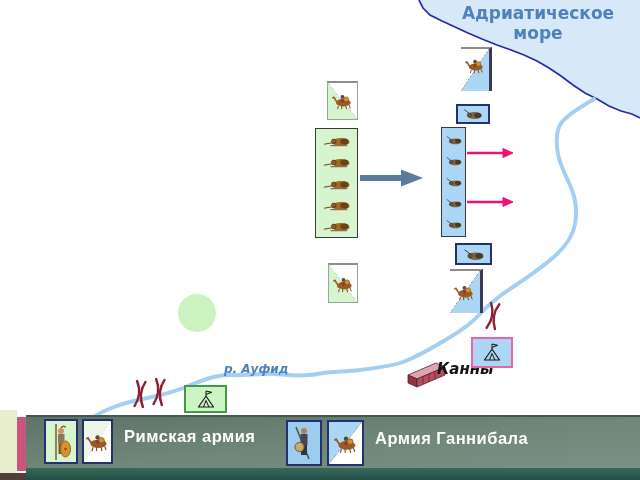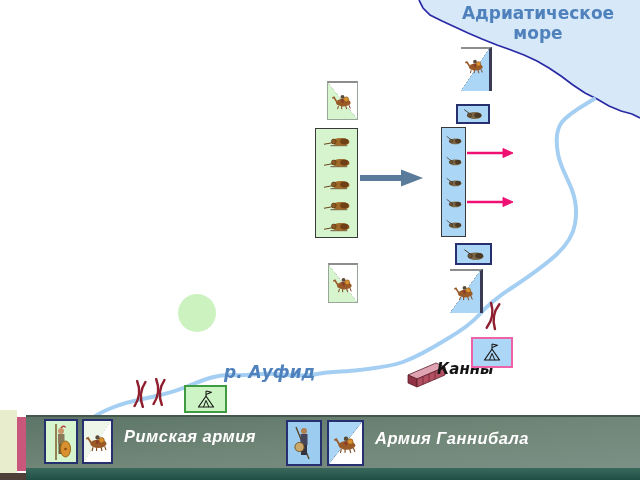--- a/index.html
+++ b/index.html
@@ -11,21 +11,21 @@
   svg{display:block;}
 
   
   .sea-label{
     left:450px;top:3px;width:176px;text-align:center;
     color:#4f81bd;font-weight:bold;font-size:17px;line-height:1.18;
     font-family:"DejaVu Sans",sans-serif;
   }
   .river-label{
     left:224px;top:362px;color:#4f81bd;font-weight:bold;font-style:italic;
-    font-size:17px;font-family:"DejaVu Sans",sans-serif;
+    font-size:12px;font-family:"DejaVu Sans",sans-serif;
   }
   .town-label{
     left:437px;top:360px;color:#141414;font-style:italic;font-weight:600;
     font-size:15px;font-family:"DejaVu Sans",sans-serif;
   }
 
   
   .unit{display:flex;align-items:center;justify-content:center;box-sizing:border-box;}
   .roman-fill{background:#d6f5cf;}
   .han-fill{background:#abd6f5;}
@@ -54,21 +54,21 @@
     border-top:2px solid #45564c;box-sizing:border-box;
   }
   .bar-bottom{left:26px;top:468px;width:614px;height:12px;
     background:linear-gradient(#3a685c,#1f4f45);}
   .strip-pale{left:0;top:410px;width:17px;height:63px;background:#e7edcd;}
   .strip-crimson{left:17px;top:417px;width:9px;height:54px;background:#c9577b;}
   .corner-dark{left:0;top:473px;width:26px;height:7px;background:#4e4038;}
   .legend-box{display:flex;align-items:center;justify-content:center;box-sizing:border-box;}
   .legend-label{
     color:#ffffff;font-weight:bold;font-size:16.5px;letter-spacing:.5px;
-    font-family:"Liberation Sans",sans-serif;white-space:nowrap;font-style:italic;
+    font-family:"Liberation Sans",sans-serif;white-space:nowrap;
   }
   .li-han-cav{background:linear-gradient(to bottom right,#abd6f5 49.4%,#7a98b5 49.4%,#ffffff 51%);}
   .li-rom-cav{background:linear-gradient(to bottom right,#eef6ea 49.2%,#c9cfc9 49.2%,#ffffff 50.4%);}
   .hidden-defs{position:absolute;width:0;height:0;overflow:hidden;}
 </style>
 </head>
 <body>
 
 <div class="stage">
 

